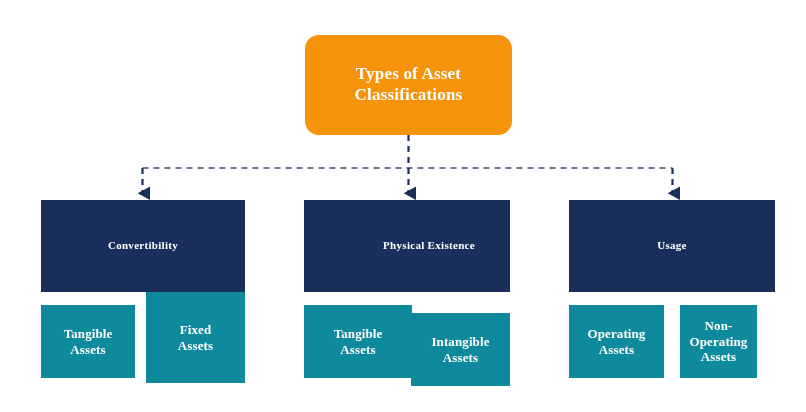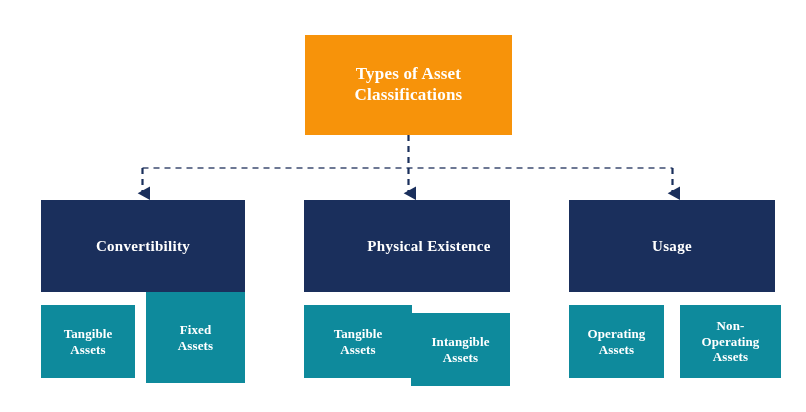--- a/index.html
+++ b/index.html
@@ -43,25 +43,26 @@
     color: #ffffff;
     font-weight: bold;
     line-height: 1.22;
     padding: 2px 4px;
   }
 
   .node-root {
     background: #f7930a;
     font-size: 17px;
     letter-spacing: 0.2px;
+    border-radius: 14px;
   }
 
   .node-branch {
     background: #1a2f5c;
-    font-size: 15px;
+    font-size: 11px;
     letter-spacing: 0.3px;
   }
 
   .node-leaf {
     background: #0e8a9c;
     font-size: 13px;
     letter-spacing: 0.1px;
   }
 
   .node-label {
@@ -127,19 +128,19 @@
 
   <div class="node node-branch" style="left:569px; top:200px; width:206px; height:92px;">
     <span class="node-label">Usage</span>
   </div>
 
   <div class="node node-leaf" style="left:569px; top:305px; width:95px; height:73px;">
     <span class="node-label">Operating
 Assets</span>
   </div>
 
-  <div class="node node-leaf" style="left:680px; top:305px; width:101px; height:73px;">
+  <div class="node node-leaf" style="left:680px; top:305px; width:77px; height:73px;">
     <span class="node-label">Non-
 Operating
 Assets</span>
   </div>
 
 </div>
 
 </body></html>

